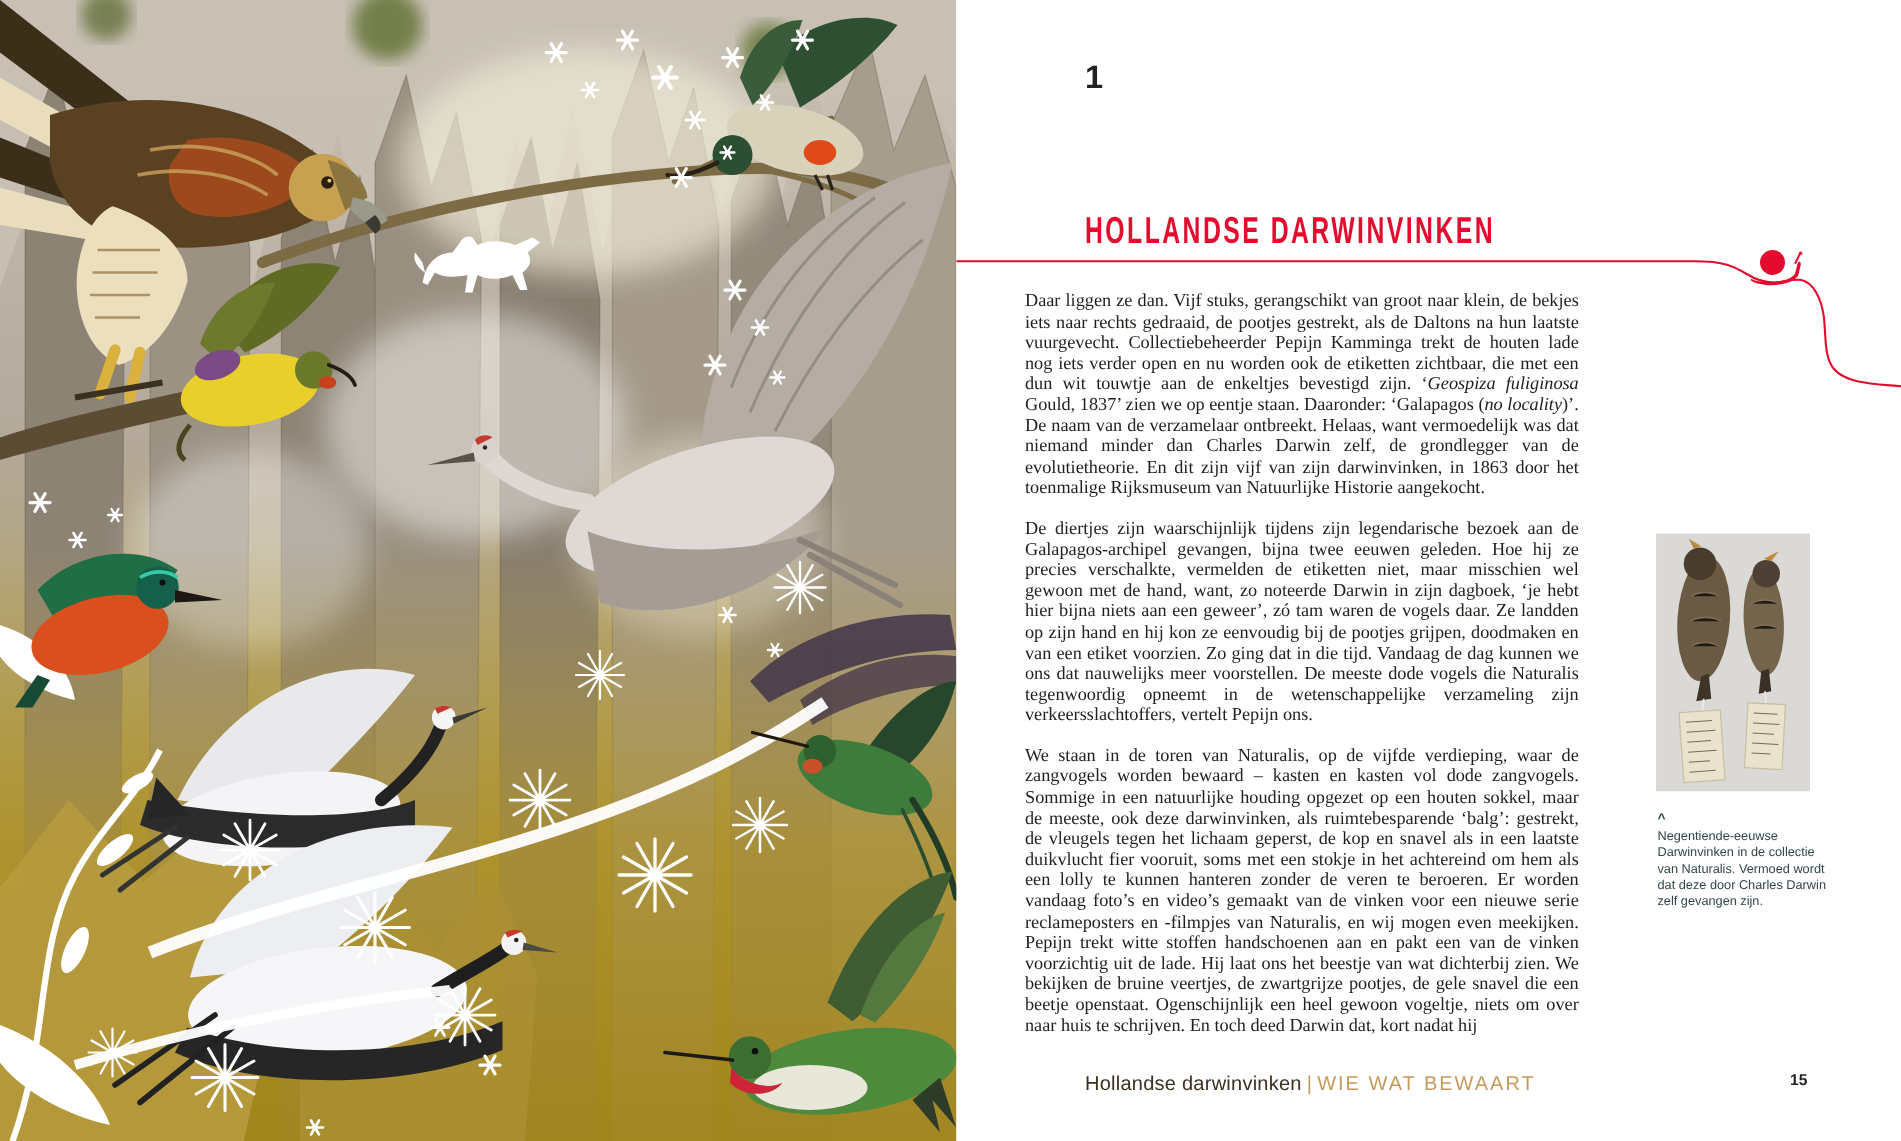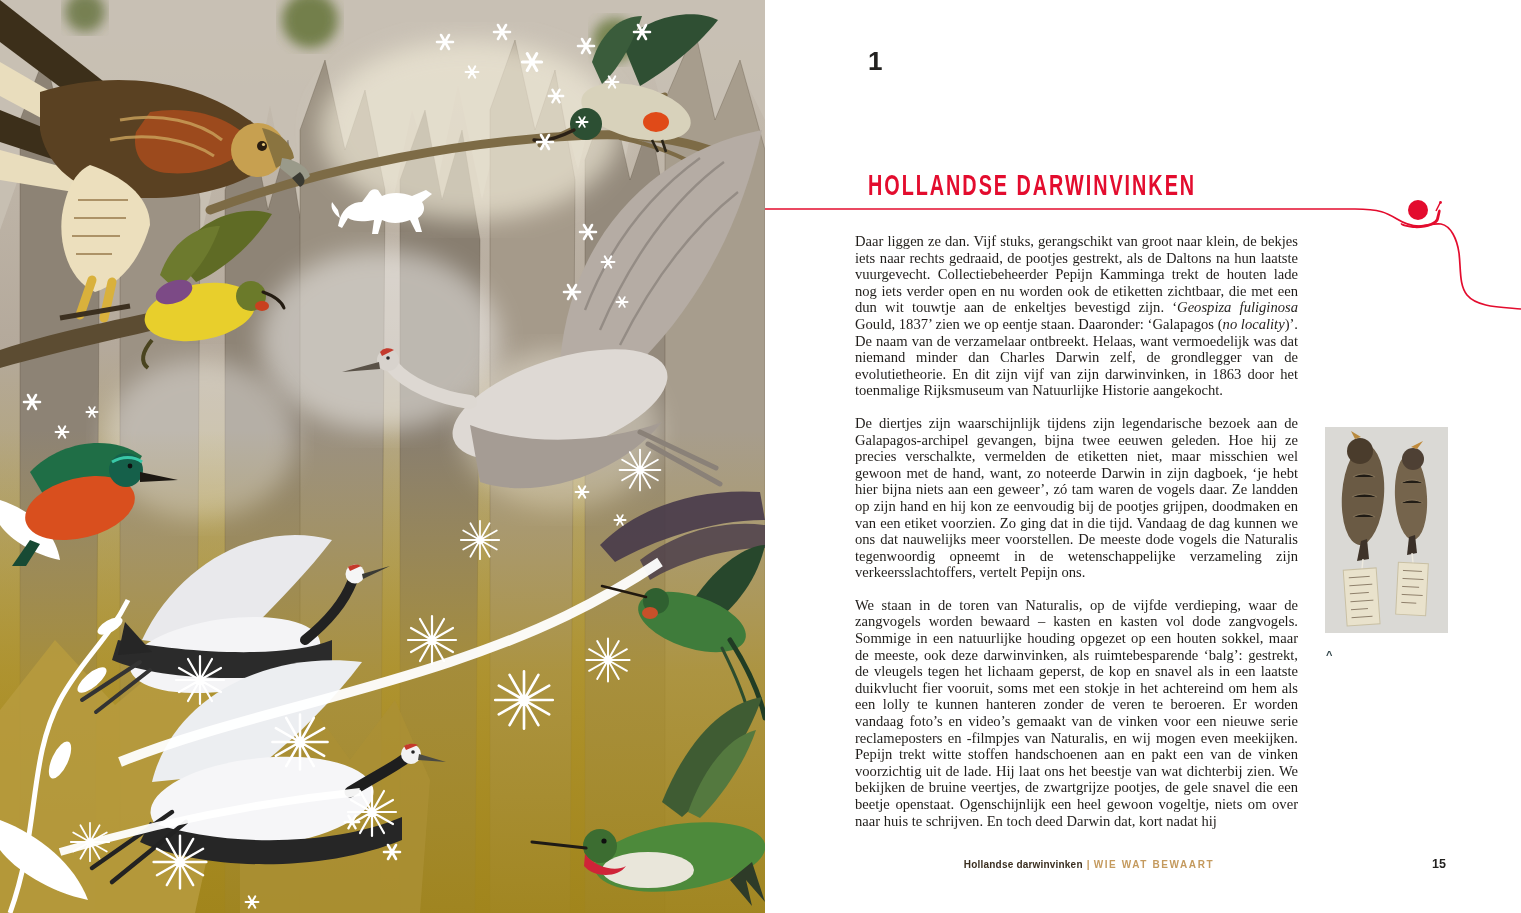--- a/index.html
+++ b/index.html
@@ -6,31 +6,31 @@
   .page-root{position:relative;width:1521px;height:913px;background:#ffffff;overflow:hidden;
              font-family:"Liberation Sans",sans-serif;color:#1e1c1a;}
   
   .artwork{position:absolute;left:0;top:0;width:765px;height:913px;}
   
   .chapter-number{position:absolute;left:868px;top:46px;font-size:26px;font-weight:600;color:#232220;}
   .chapter-title{position:absolute;left:868px;top:168px;white-space:nowrap;}
   .chapter-title span{display:inline-block;transform:scaleX(.66);transform-origin:left center;
       font-size:30px;font-weight:700;letter-spacing:3px;color:#e30c2e;}
   .title-rule{position:absolute;left:765px;top:195px;width:756px;height:130px;}
-  .body-text{position:absolute;left:855px;top:233px;width:443px;
+  .body-text{position:absolute;left:820px;top:233px;width:443px;
       font-family:"Liberation Serif",serif;font-size:14.6px;line-height:16.6px;
       text-align:justify;color:#201d1a;}
   .body-text p{margin:0 0 16px 0;}
   .body-text i{font-style:italic;}
   .figure{position:absolute;left:1325px;top:427px;width:123px;height:206px;background:#dad9d5;}
   .figure-caption{position:absolute;left:1326px;top:650px;width:142px;
       font-size:10.2px;line-height:13px;color:#31454a;}
   .figure-caption .marker{display:block;font-size:11px;font-weight:700;line-height:10px;margin-bottom:3px;}
-  .footer-left{position:absolute;left:868px;top:859px;width:442px;text-align:center;
-      font-size:10px;font-weight:700;letter-spacing:.2px;color:#3b2f20;white-space:nowrap;}
+  .footer-left{position:absolute;left:868px;top:859px;width:442px;text-align:left;
+      font-size:16px;font-weight:400;letter-spacing:.2px;color:#3b2f20;white-space:nowrap;}
   .footer-left .book{color:#c49a5e;letter-spacing:1.6px;}
   .footer-left .sep{color:#c49a5e;padding:0 4px;}
   .page-number{position:absolute;left:1432px;top:857px;font-size:12.5px;font-weight:600;color:#232220;}
 </style>
 </head>
 <body>
 
 <div class="page-root">
 
   <svg class="artwork" viewBox="0 0 765 913" xmlns="http://www.w3.org/2000/svg">
@@ -348,20 +348,21 @@
             <path d="M77,160 H94"></path>
             <path d="M77,168 H98"></path>
             <path d="M77,176 H92"></path>
         </g>
       </g>
     </g>
   </svg>
 
   <div class="figure-caption">
     <span class="marker">^</span>
+    <span>Negentiende-eeuwse Darwinvinken in de collectie van Naturalis. Vermoed wordt dat deze door Charles Darwin zelf gevangen zijn.</span>
   </div>
 
   <div class="footer-left">
     <span>Hollandse darwinvinken</span><span class="sep">|</span><span class="book">WIE WAT BEWAART</span>
   </div>
 
   <div class="page-number">15</div>
 
 </div>
 

